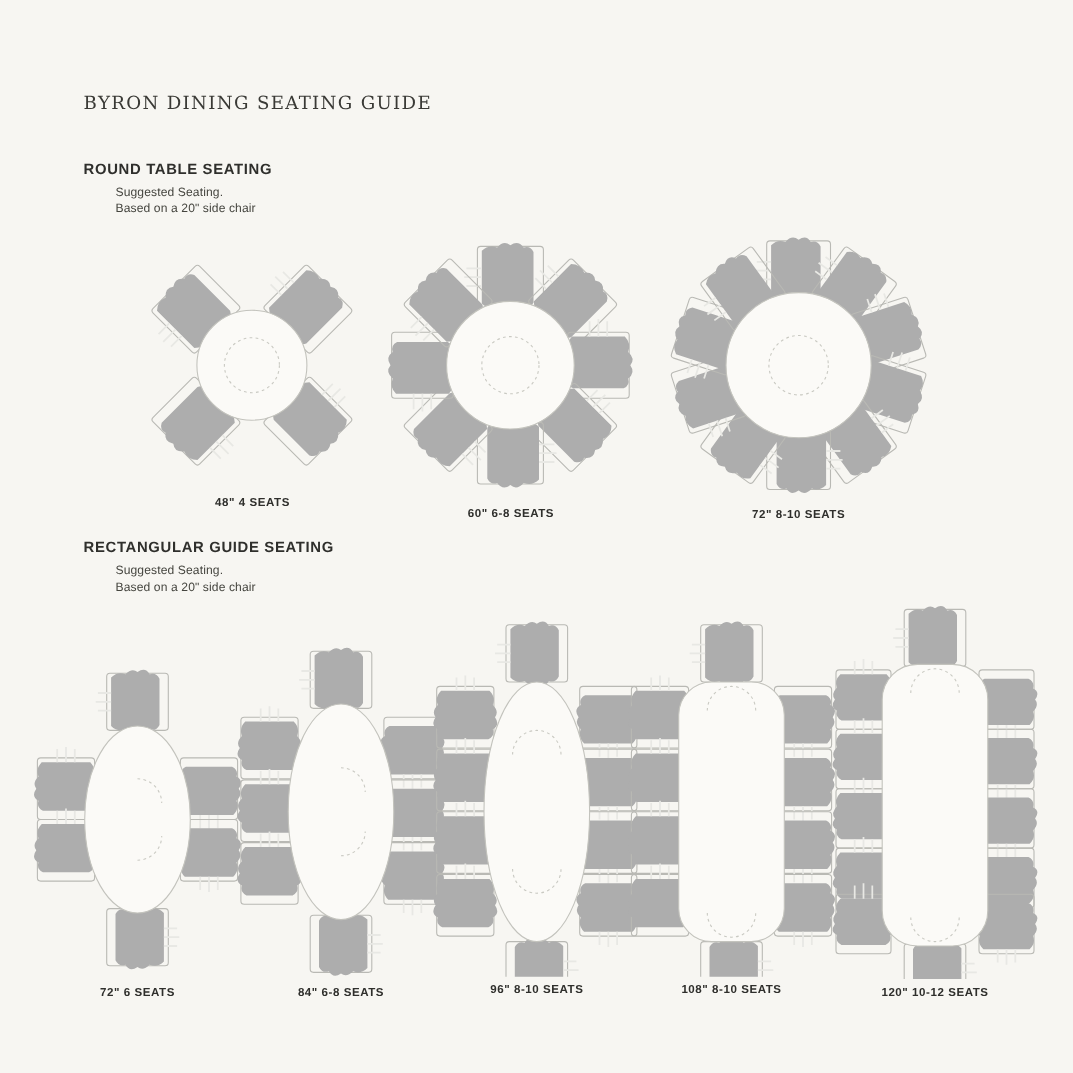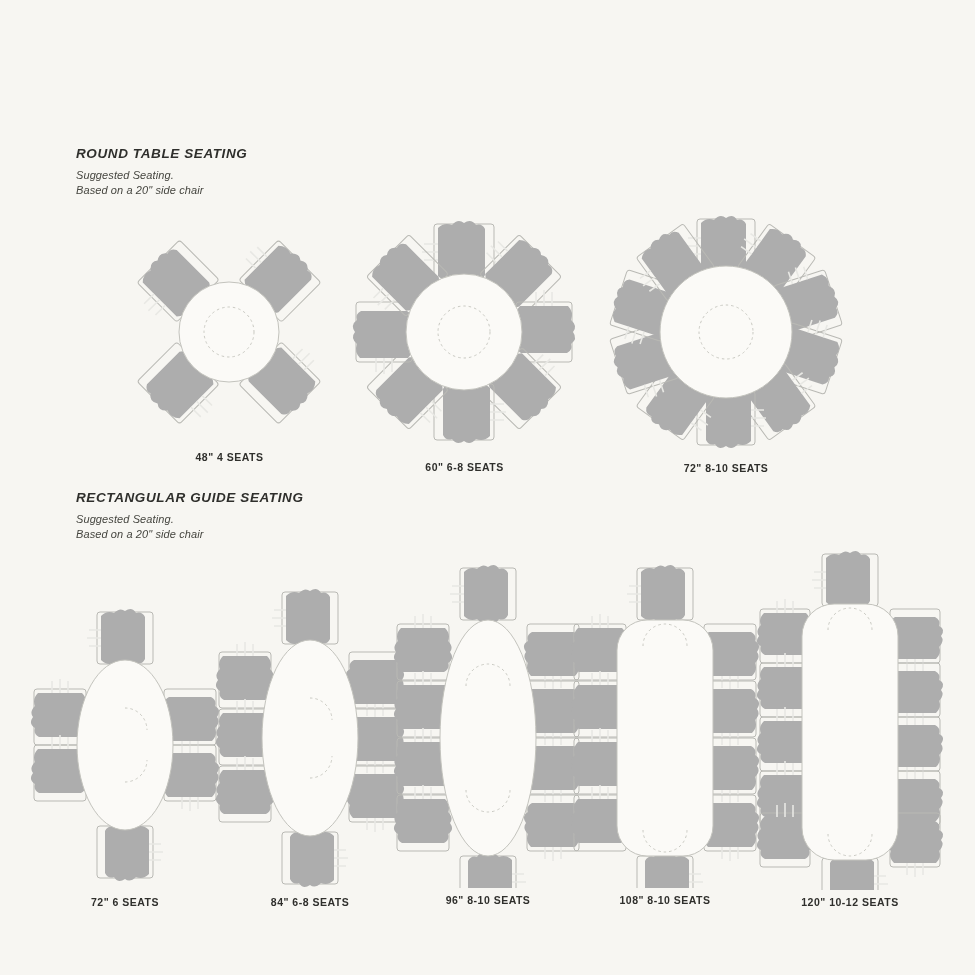--- a/index.html
+++ b/index.html
@@ -27,34 +27,34 @@
     font-family: "DejaVu Serif", serif;
     font-size: 16.5px;
     letter-spacing: 1.2px;
     color: #3a3a36;
     white-space: nowrap;
   }
 
   .section {
     position: absolute;
     left: 76px;
-    font-style: italic;
   }
   .section-title {
     font-size: 13.5px;
     font-weight: bold;
     letter-spacing: 0.6px;
     color: #2f2f2c;
     margin: 0 0 7px 0;
   }
   .section-sub {
     font-size: 11px;
     line-height: 14.5px;
     color: #45453f;
     letter-spacing: 0.1px;
+    margin-left: 29px;
   }
 
   .figs {
     position: absolute;
     left: 0;
     right: 0;
   }
   .fig {
     position: absolute;
     text-align: center;
@@ -77,20 +77,21 @@
   .chair-frame { fill: none; stroke: #b9b9b4; stroke-width: 1; }
   .chair-leg { fill: none; stroke: #e8e8e4; stroke-width: 1.6; }
   .table-outline { fill: #fbfaf7; stroke: #c3c3bd; stroke-width: 1; }
   .table-inner { fill: none; stroke: #c9c9c2; stroke-width: 1; stroke-dasharray: 2.5 3; }
 </style>
 </head>
 <body>
 
 <div class="page">
 
+  <div class="doc-title">BYRON DINING SEATING GUIDE</div>
 
   <div class="section" style="top:146px;">
     <div class="section-title">ROUND TABLE SEATING</div>
     <div class="section-sub">Suggested Seating.</div>
     <div class="section-sub">Based on a 20" side chair</div>
   </div>
 
   <div class="figs" style="top:220px; height:260px;">
 
     <div class="fig" style="left:112px; top:0; width:235px;">

